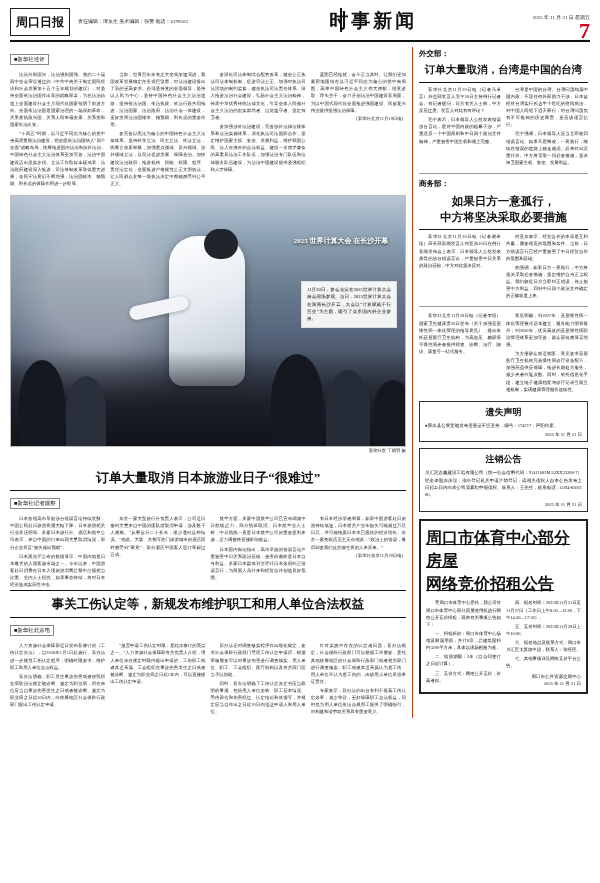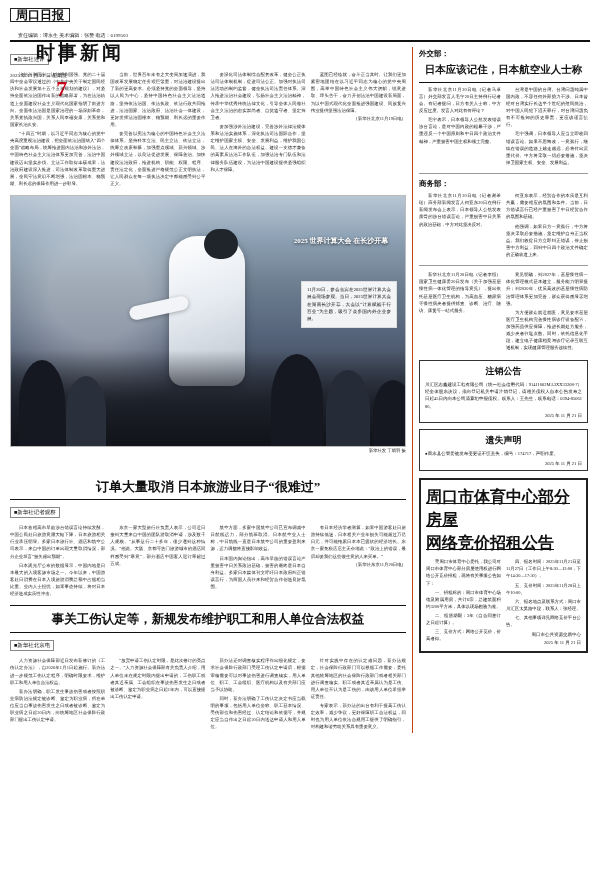--- a/index.html
+++ b/index.html
@@ -7,21 +7,21 @@
   body {
     width:600px; height:883px;
     background:#ffffff;
     font-family:"Liberation Serif", serif;
     color:#111;
     overflow:hidden;
   }
   .page { position:relative; width:600px; height:883px; padding:8px 10px; }
 
   
-  .masthead { display:flex; align-items:flex-start; height:34px; border-bottom:2px solid #111; padding-bottom:3px;flex-direction:column; }
+  .masthead { display:flex; align-items:flex-start; height:34px; border-bottom:2px solid #111; padding-bottom:3px; }
   .logo { width:60px; height:28px; border:1px solid #222; font-family:"Liberation Serif", serif;
           font-size:12px; font-weight:bold; display:flex; align-items:center; justify-content:center;
           letter-spacing:0px; line-height:1; }
   .mast-credits { font-size:5px; line-height:1.5; margin-left:8px; padding-top:10px; color:#222; white-space:nowrap;}
   .mast-center { flex:1; display:flex; align-items:center; justify-content:center; position:relative; }
   .mast-center .bar { position:absolute; left:44%; top:0; bottom:2px; width:2px; background:#111; }
   .mast-title { font-size:19px; font-weight:bold; letter-spacing:3px; margin-left:26px; }
   .mast-right { text-align:right; padding-top:6px; }
   .mast-date { font-size:5px; color:#222; margin-bottom:1px; }
   .pagenum { font-size:22px; font-weight:bold; color:#d0021b; line-height:0.9; text-align:right; }
@@ -71,23 +71,23 @@
   .photo .p3 { left:66%; width:52px; height:92px; }
   .photo .p4 { left:80%; width:44px; height:76px; background:#262b38;}
   .photo .p5 { left:92%; width:40px; height:66px; }
   .photo-caption-box { position:absolute; right:8px; top:34%; width:96px; background:rgba(255,255,255,0.92);
      padding:4px 5px; font-size:4.6px; line-height:1.6; text-align:justify; border:1px solid #ddd;}
   .photo-badge { position:absolute; right:16px; top:16%; width:96px; text-align:center; font-size:7px;
      font-weight:bold; color:#fff; text-shadow:0 1px 3px rgba(0,0,0,.8); line-height:1.5;}
   .cap-credit { text-align:right; font-size:4.4px; margin-top:1px; }
 
   .sub-headline { font-size:13px; font-weight:bold; text-align:center; padding:5px 0 3px;
-                  border-bottom:1px solid #111; margin-top:20px; }
+                  border-bottom:1px solid #111; margin-top:11px; }
   .headline-3 { font-size:12.5px; font-weight:bold; text-align:center; padding:5px 0 4px;
-                border-top:1px solid #111; border-bottom:1px solid #111; margin-top:6px; }
+                border-top:1px solid #111; border-bottom:1px solid #111; }
 
   
   .r-label { font-size:7.5px; font-weight:bold; margin:2px 0 2px; }
   .r-title { font-size:10.5px; font-weight:bold; text-align:center; line-height:1.4; padding:2px 0 4px;
              border-bottom:1px solid #111; }
   .r-title.big { font-size:11.5px; }
   .r-textblock { display:flex; gap:5px; margin-top:3px; }
   .r-text { font-size:4.4px; line-height:1.62; text-align:justify; word-break:break-all; }
   .r-text p { margin:0 0 2px 0; text-indent:9px; }
   .hr-thin { border-top:1px solid #999; margin:5px 0; }
@@ -230,39 +230,41 @@
           <p>专家表示，新办法的出台有利于提高工伤认定效率，减少争议，更好保障职工合法权益，同时也为用人单位依法合规用工提供了明确指引，对构建和谐劳动关系具有重要意义。</p>
             </div>
           </div>
       </div>
 
     </div>
 
     <div class="right">
 
       <div class="r-label">外交部：</div>
-      <div class="r-title">日本应该记住，日本航空业人士称</div>
+      <div class="r-title">订单大量取消，台湾是中国的台湾</div>
       <div class="r-textblock">
         <div class="tcol">
             <div class="r-text">
           <p>新华社北京11月20日电（记者马卓言）外交部发言人毛宁20日主持例行记者会。有记者提问，日方有关人士称，中方反应过度。发言人对此有何评论？</p>
           <p>毛宁表示，日本领导人公然发表错误涉台言论，是对中国内政的粗暴干涉，严重违反一个中国原则和中日四个政治文件精神，严重损害中国主权和领土完整。</p>
             </div>
           </div>
         <div class="tcol">
             <div class="r-text">
           <p>台湾是中国的台湾。台湾问题纯属中国内政，不容任何外部势力干涉。日本曾经对台湾实行长达半个世纪的殖民统治，对中国人民犯下滔天罪行，对台湾问题负有不可推卸的历史罪责，更应该谨言慎行。</p>
           <p>毛宁强调，日本领导人应当立即收回错误言论。如果不思悔改，一意孤行，继续在错误的道路上越走越远，必将付出沉重代价。中方将采取一切必要措施，坚决捍卫国家主权、安全、发展利益。</p>
             </div>
           </div>
       </div>
 
       <div class="hr-thin"></div>
 
       <div class="r-label">商务部：</div>
+      <div class="r-title big" style="white-space:pre-line">如果日方一意孤行，
+中方将坚决采取必要措施</div>
       <div class="r-textblock">
         <div class="tcol">
             <div class="r-text">
           <p>新华社北京11月20日电（记者谢希瑶）商务部新闻发言人何亚东20日在例行新闻发布会上表示，日本领导人公然发表露骨的涉台错误言论，严重损害中日关系的政治基础，中方对此坚决反对。</p>
             </div>
           </div>
         <div class="tcol">
             <div class="r-text">
           <p>何亚东表示，经贸合作的本质是互利共赢，需要相应的氛围和条件。当前，日方错误言行已经严重损害了中日经贸合作的氛围和基础。</p>
           <p>他强调，如果日方一意孤行，中方将坚决采取必要措施，坚定维护自身正当权益。我们敦促日方立即纠正错误，停止损害中方利益，回到中日四个政治文件确定的正确轨道上来。</p>
@@ -277,31 +279,31 @@
             <div class="r-text">
           <p>新华社北京11月20日电（记者李恒）国家卫生健康委20日发布《关于加强基层慢性病一体化管理的指导意见》，提出依托基层医疗卫生机构，为高血压、糖尿病等慢性病患者提供筛查、诊断、治疗、随访、康复等一站式服务。</p>
             </div>
           </div>
         <div class="tcol">
             <div class="r-text">
           <p>意见明确，到2027年，基层慢性病一体化管理模式基本建立，服务能力明显提升；到2030年，优质高效的基层慢性病防治管理体系更加完善，群众获得感显著增强。</p>
           <p>为方便群众就近就医，意见要求基层医疗卫生机构完善慢性病诊疗设备配置，加强药品供应保障，推进长期处方服务，减少患者往返次数。同时，依托信息化手段，建立电子健康档案与诊疗记录互联互通机制，实现健康管理服务连续性。</p>
             </div>
           </div>
+      </div>
+
+      <div class="notice">
+        <div class="notice-title">遗失声明</div>
+        <div class="notice-body">●商水县公管委被发布变更证不慎丢失，编号：174717，声明作废。</div>
+        <div class="notice-date">2025 年 11 月 21 日</div>
       </div>
 
       <div class="notice">
         <div class="notice-title">注销公告</div>
         <div class="notice-body">川汇区志鑫建设工程有限公司（统一社会信用代码：91411602MA3XX33208-7）经全体股东决议，拟向登记机关申请注销登记，请相关债权人自本公告发布之日起45日内向本公司清算组申报债权。联系人：王先生，联系电话：0394-8506186。</div>
-        <div class="notice-date">2025 年 11 月 21 日</div>
-      </div>
-
-      <div class="notice">
-        <div class="notice-title">遗失声明</div>
-        <div class="notice-body">●商水县公管委被发布变更证不慎丢失，编号：174717，声明作废。</div>
         <div class="notice-date">2025 年 11 月 21 日</div>
       </div>
 
       <div class="ad-box">
         <div class="ad-title" style="white-space:pre-line">周口市体育中心部分房屋
 网络竞价招租公告</div>
         <div class="ad-cols">
           <div class="tcol">
               <div class="ad-text">
             <p>受周口市体育中心委托，我公司对周口市体育中心部分房屋使用权进行网络公开竞价招租，现将有关事项公告如下：</p>

